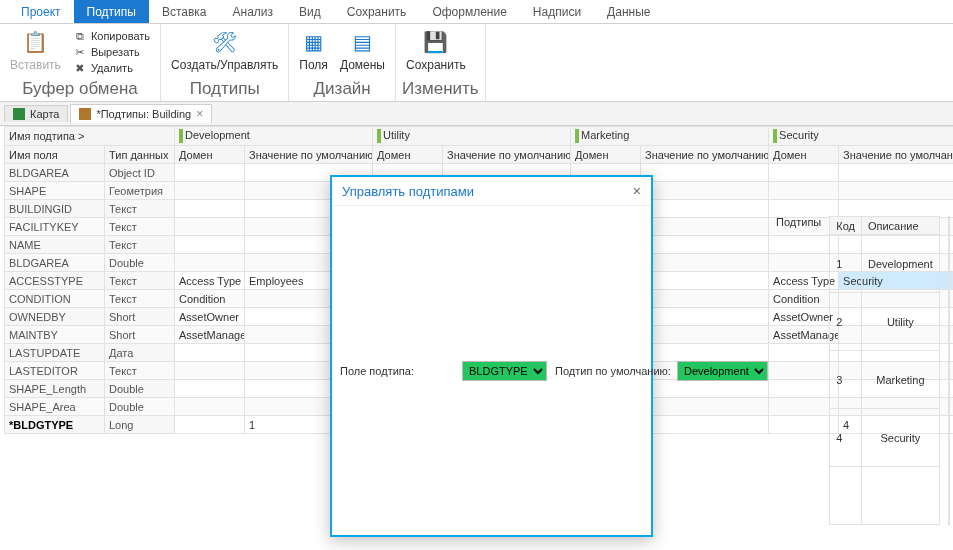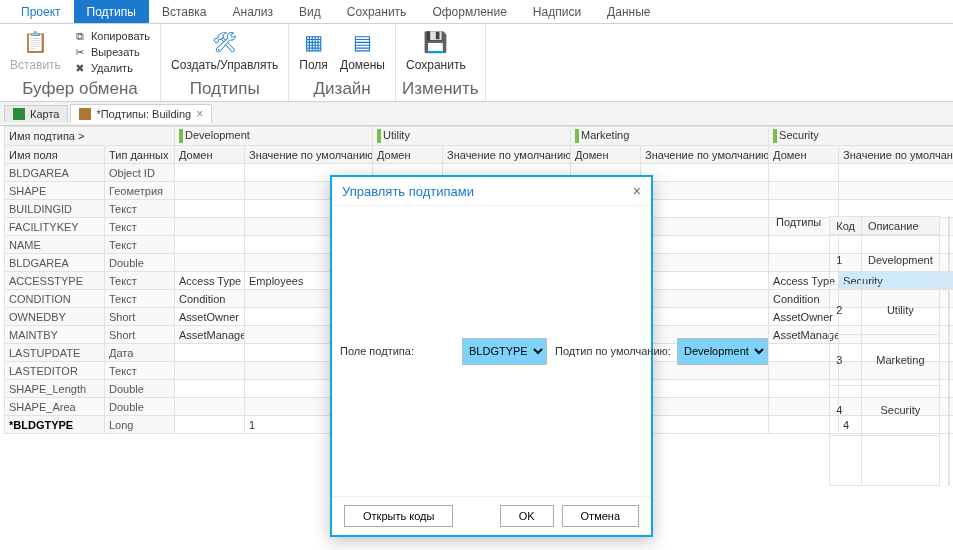--- a/index.html
+++ b/index.html
@@ -44,21 +44,21 @@
   td.sel { background: #cfeafd !important; }
   .green-tick { display:inline-block;width:4px;height:14px;background:#7bbf4a;margin-right:2px;vertical-align:middle;}
   
   
   .dialog { position: absolute; left: 330px; top: 175px; width: 323px; height: 362px; background: #fff; border: 2px solid #0ea5e9; box-shadow: 0 4px 16px rgba(0,0,0,.25); display:flex;flex-direction:column;}
   .dlg-title { display:flex;justify-content:space-between;align-items:center;padding:6px 10px;color:#1b79cf;font-size:13px;border-bottom:1px solid #eee;}
   .dlg-close { cursor:pointer;color:#666;font-size:14px;}
   .dlg-body { padding: 10px 8px; flex:1; display:flex;flex-direction:row;gap:8px;}
   .dlg-row { display:flex;align-items:center;gap:4px;}
   .dlg-row label { width:118px;font-size:11px;}
-  .dlg-row select { flex:1;border:1px solid #bbb;font-size:11px;padding:2px;height:27px;background:#7dd3fc;}
+  .dlg-row select { flex:1;border:1px solid #bbb;font-size:11px;padding:2px;height:20px;background:#22c55e;}
   .dlg-subtitle { font-size:11px;}
   table.dlg-table { border-collapse: collapse; width:100%;border-radius:30px;}
   table.dlg-table th, table.dlg-table td { border:1px solid #e2e2e2;padding:2px 6px;font-size:11px;height:18px;}
   table.dlg-table th { background:#f5f5f5;text-align:left;font-weight:normal;}
   table.dlg-table td.desc { text-align:center;}
   .dlg-spacer { flex:1; border:1px solid #e2e2e2; border-top:none;}
   .dlg-footer { display:flex;justify-content:space-between;align-items:center;padding:8px 12px;border-top:1px solid #eee;}
   .dlg-footer .right { display:flex;gap:8px;}
   button.dlg-btn { border:1px solid #aaa;background:#fff;padding:4px 18px;font-size:11px;cursor:pointer;}
 </style>
@@ -410,20 +410,13 @@
             <td class="desc">Security</td>
           </tr>
           <tr>
             <td></td>
             <td class="desc"></td>
           </tr>
         </tbody>
     </table>
     <div class="dlg-spacer"></div>
   </div>
-  <div class="dlg-footer">
-    <button class="dlg-btn">Открыть коды</button>
-    <div class="right">
-      <button class="dlg-btn">OK</button>
-      <button class="dlg-btn">Отмена</button>
-    </div>
-  </div>
 </div>
 
 </body></html>

